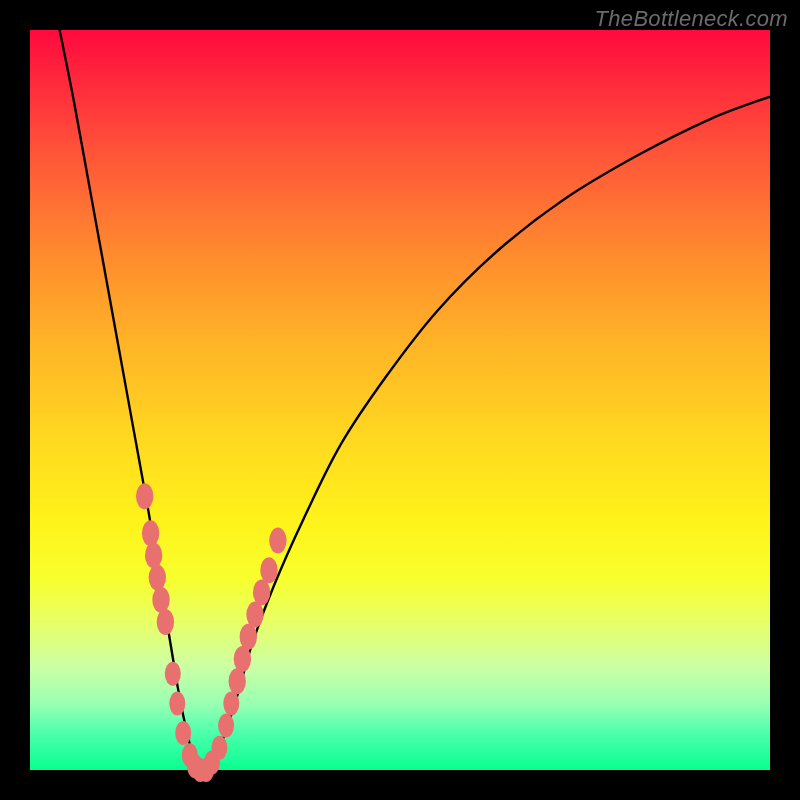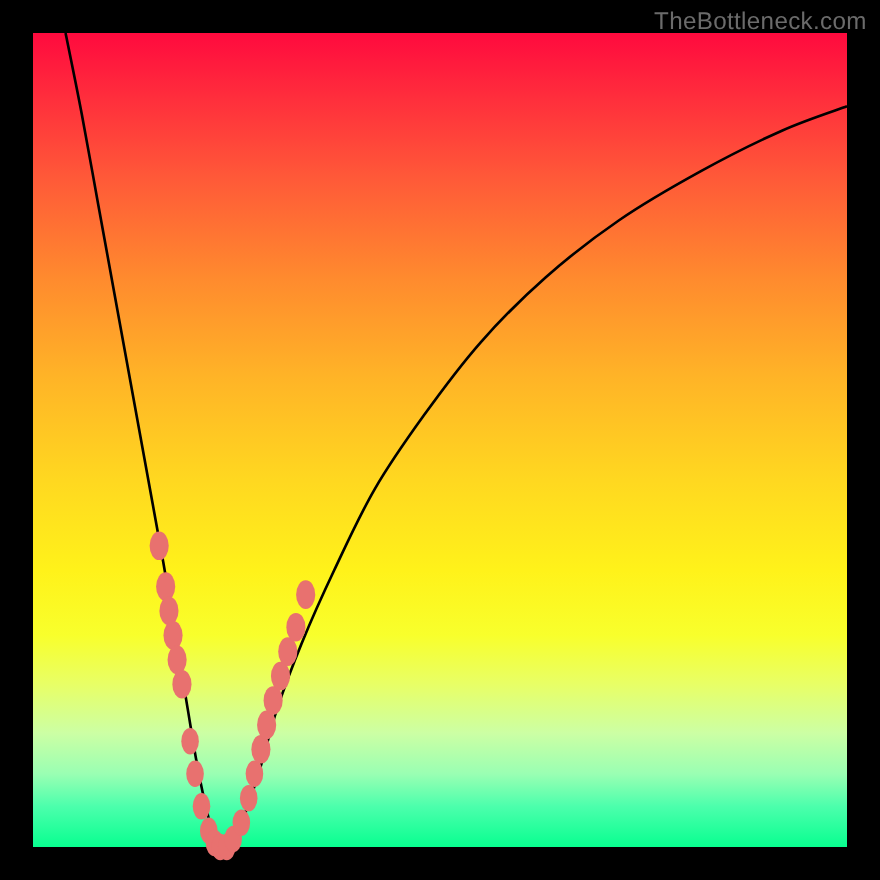--- a/index.html
+++ b/index.html
@@ -10,20 +10,21 @@
     overflow: hidden;
     background: #000;
     font-family: Arial, Helvetica, sans-serif;
   }
   .frame {
     position: absolute;
     top: 0; left: 0;
     width: 800px;
     height: 800px;
     background: #000;
+    font-style: italic;
   }
   .plot-area {
     position: absolute;
     top: 30px;
     left: 30px;
     width: 740px;
     height: 740px;
     
     background: linear-gradient(
       to bottom,

